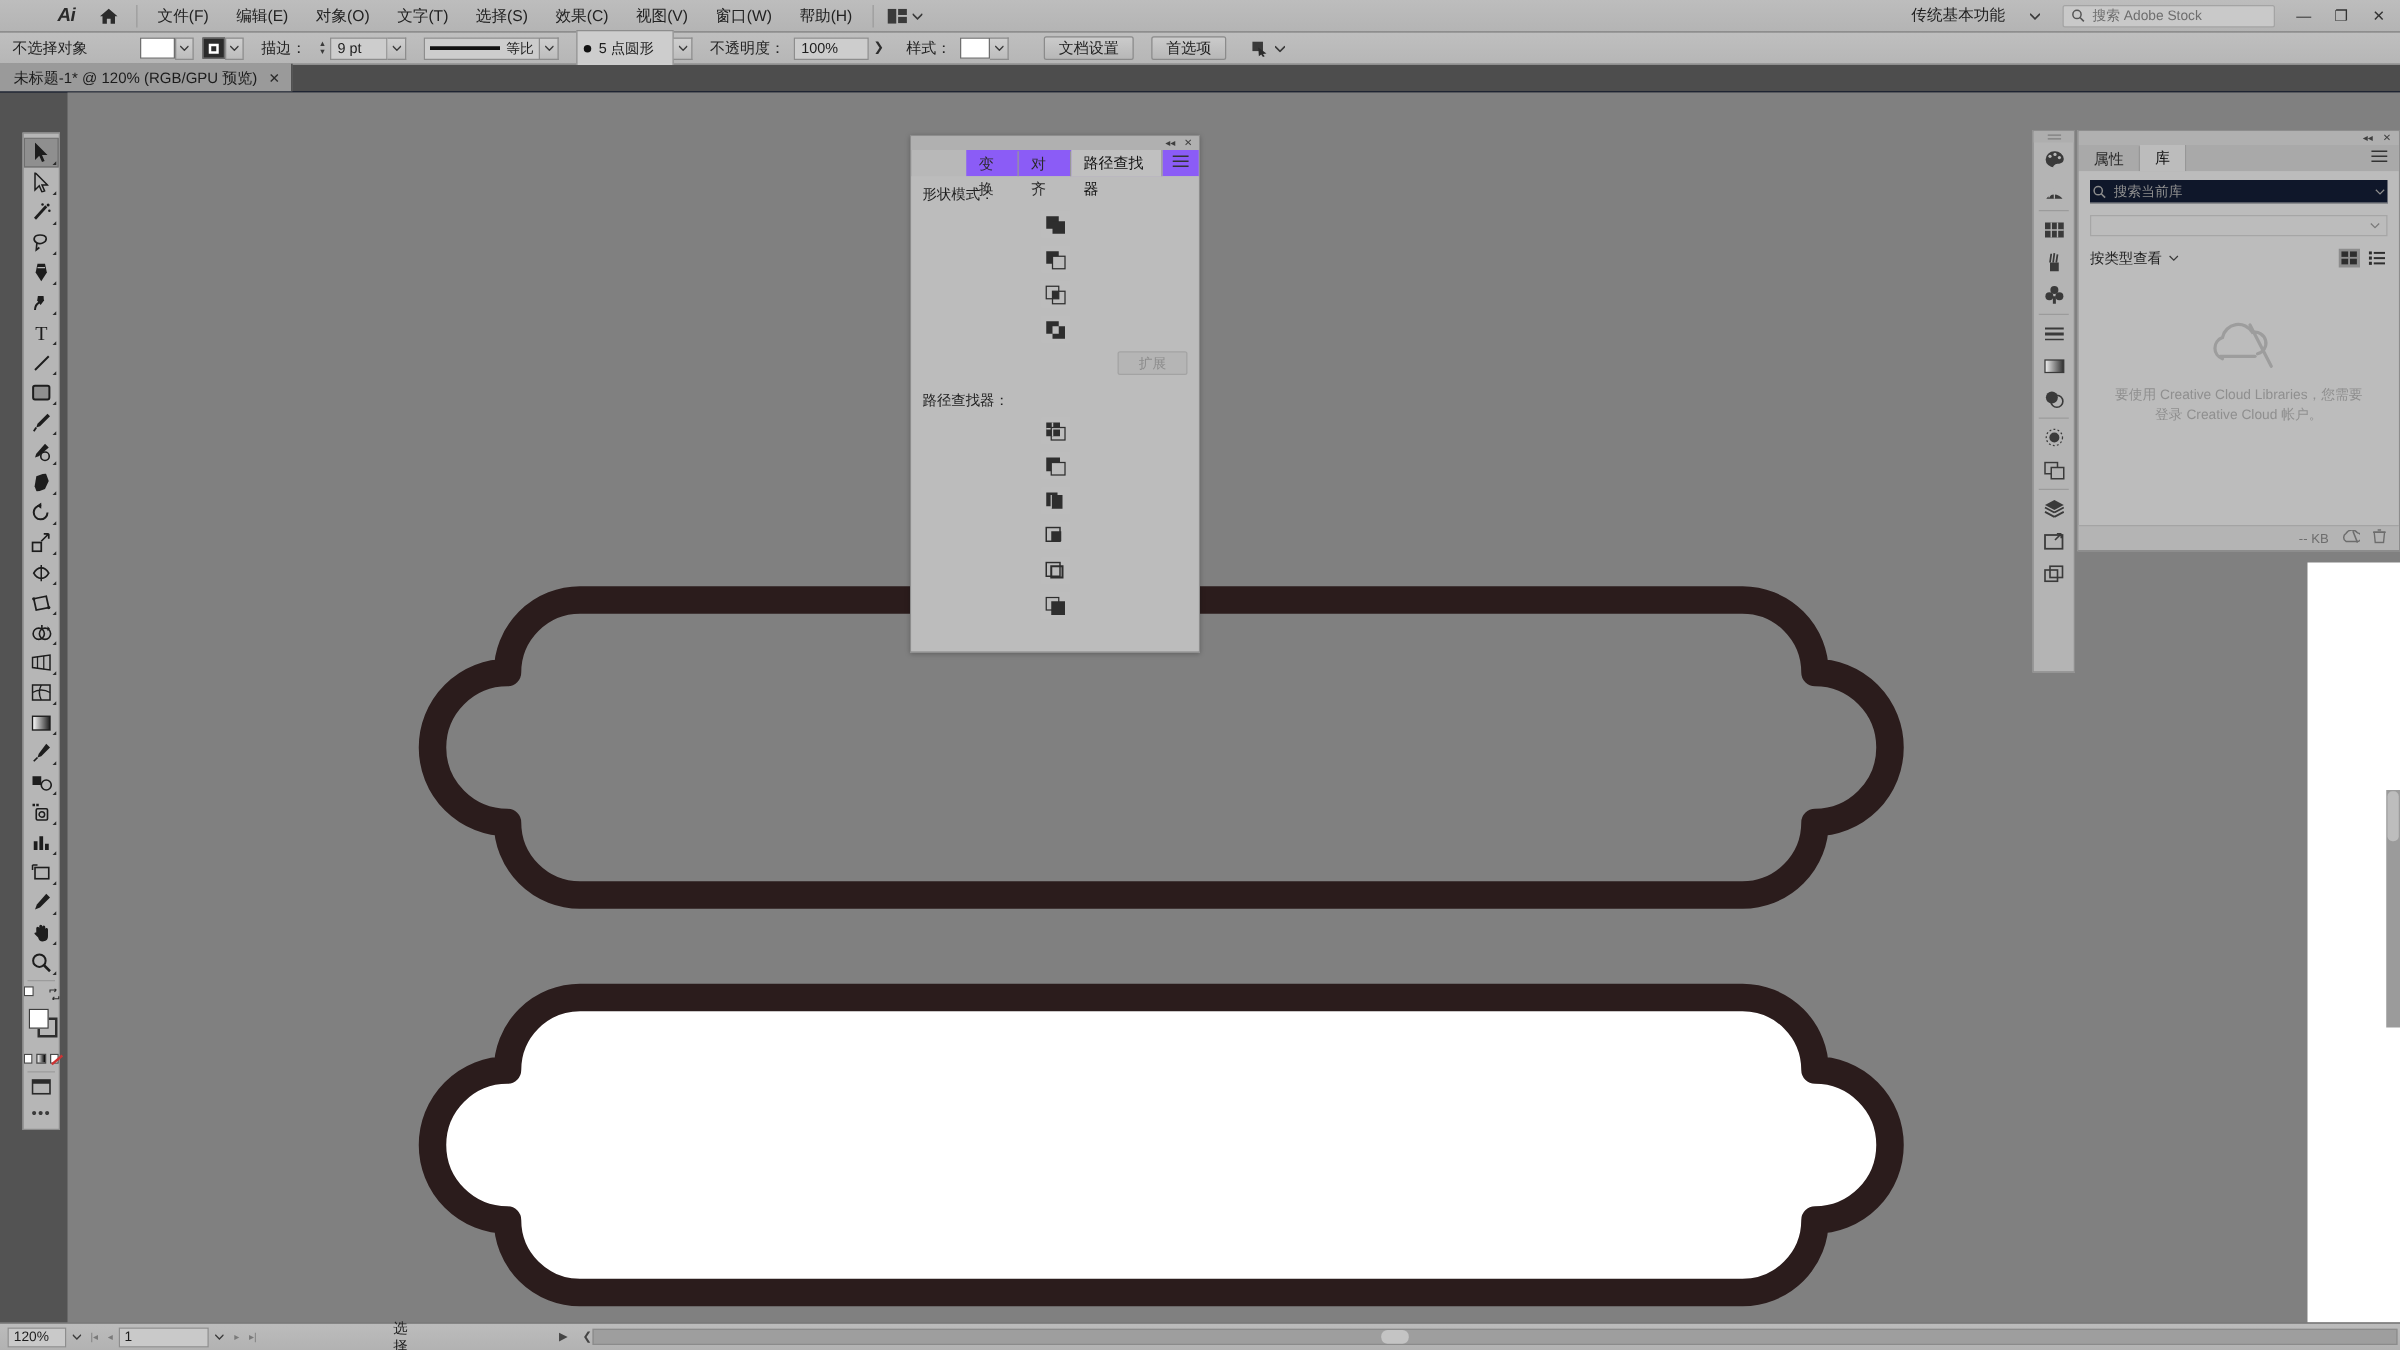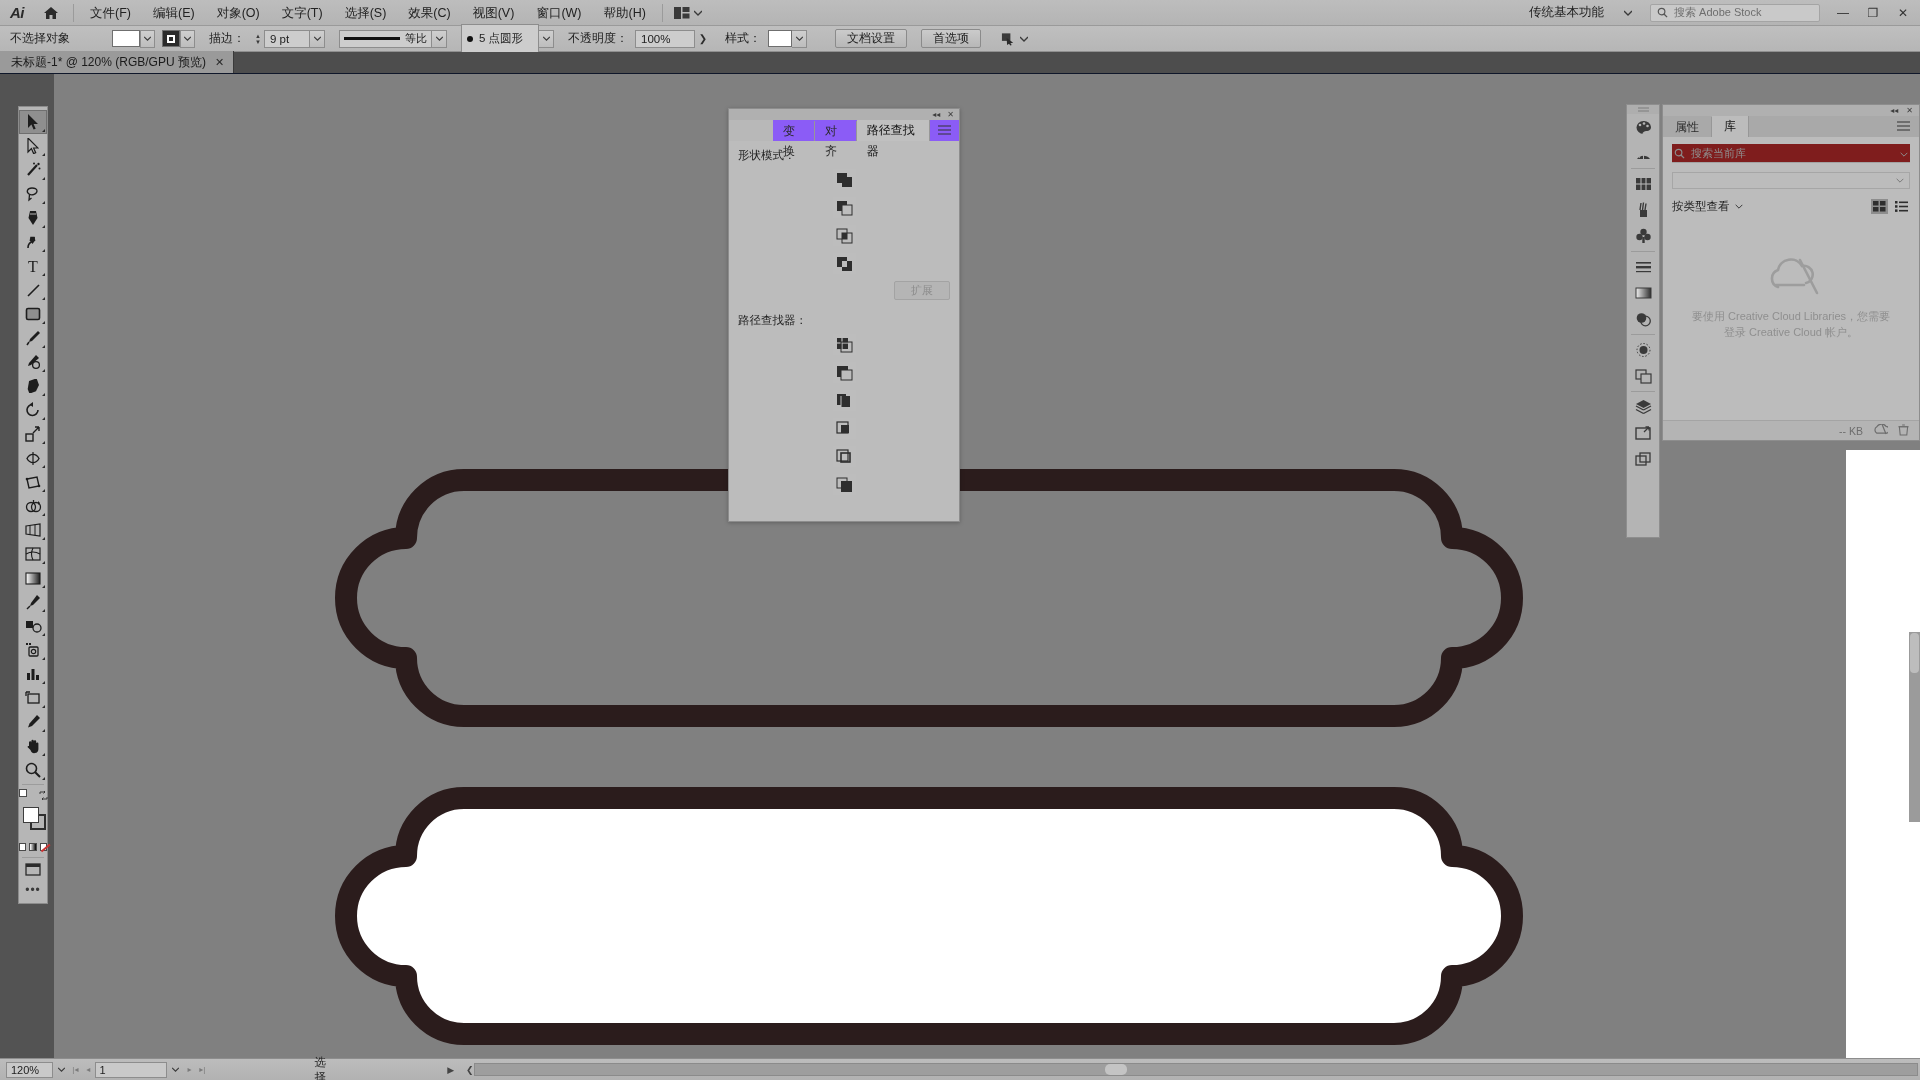--- a/index.html
+++ b/index.html
@@ -11,21 +11,21 @@
     color:#1d1d1d;
     -webkit-font-smoothing:antialiased;
   }
   #app{ position:relative; width:1920px; height:1080px; }
 
   
   .menubar{
     position:absolute; left:0; top:0; width:1920px; height:26px;
     background:linear-gradient(#bdbdbd,#b4b4b4);
     border-bottom:1px solid #9a9a9a;
-    display:flex; align-items:center;
+    display:flex; align-items:center;padding-left:36px;
   }
   .ai-logo{
     width:34px; height:26px; display:flex; align-items:center; justify-content:center;
     font-weight:bold; font-size:15px; font-style:italic; color:#2a2a2a;
     letter-spacing:-0.5px;
   }
   .home-btn{ width:34px; height:26px; display:flex;align-items:center;justify-content:center; }
   .vsep{ width:1px; height:18px; background:#9b9b9b; margin:0 5px; }
   .menu-items{ display:flex; align-items:center; height:26px; }
   .menu-item{
@@ -192,21 +192,21 @@
     position:absolute; right:0; top:104px; width:258px; height:337px;
     background:#b8b8b8; border:1px solid #8d8d8d;
   }
   .rp-grip{ height:11px; background:#b0b0b0; display:flex;align-items:center;justify-content:flex-end;padding-right:6px;gap:8px;font-size:8px;color:#3e3e3e; }
   .rp-tabs{ display:flex; align-items:flex-end; height:21px; background:#a9a9a9; }
   .rp-tab{ padding:0 12px; height:20px; line-height:20px; font-size:12px; color:#2b2b2b; border-right:1px solid #979797; }
   .rp-tab.sel{ background:#bcbcbc; height:21px; line-height:21px; color:#111; }
   .rp-menu{ margin-left:auto; padding:0 9px; line-height:20px; font-size:11px; color:#333; }
   .rp-body{ background:#bcbcbc; height:calc(100% - 32px); position:relative; padding:7px 9px; }
   .lib-search{
-    height:19px; background:#7f1d1d; border-bottom:1px solid #a2a2a2;
+    height:19px; background:#0f172a; border-bottom:1px solid #a2a2a2;
     display:flex;align-items:center; gap:6px; color:#8f8f8f; font-size:11px; padding:0 2px;
   }
   .lib-select{
     margin-top:9px; height:17px; background:#bcbcbc; border:1px solid #a6a6a6;
     display:flex;align-items:center;justify-content:flex-end;padding-right:5px;font-size:9px;color:#666;
   }
   .lib-viewrow{ margin-top:10px; display:flex;align-items:center; font-size:11.5px; color:#1f1f1f; gap:5px; }
   .lib-viewbtns{ margin-left:auto; display:flex; gap:5px; }
   .lib-vbtn{ width:17px;height:15px; display:flex;align-items:center;justify-content:center;}
   .lib-vbtn.on{ background:#8d8d8d; }

